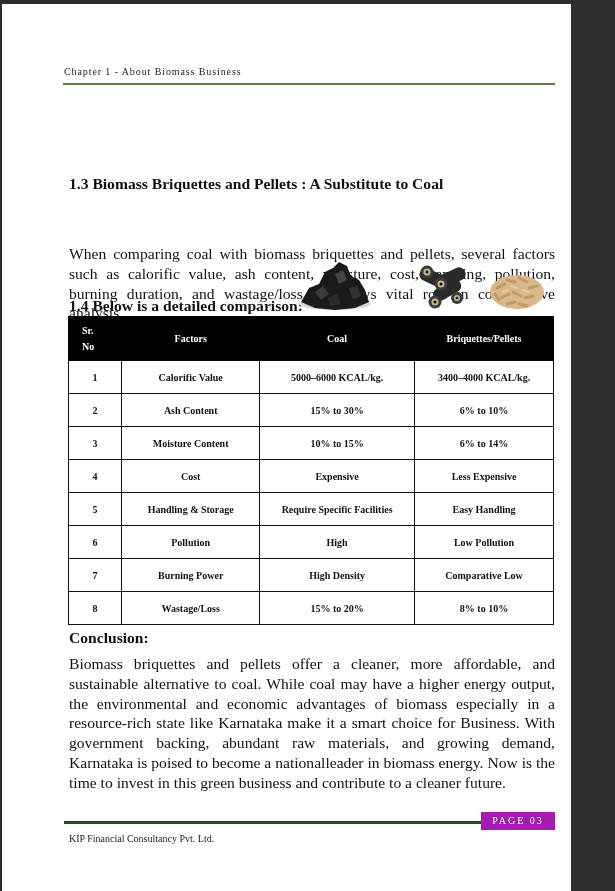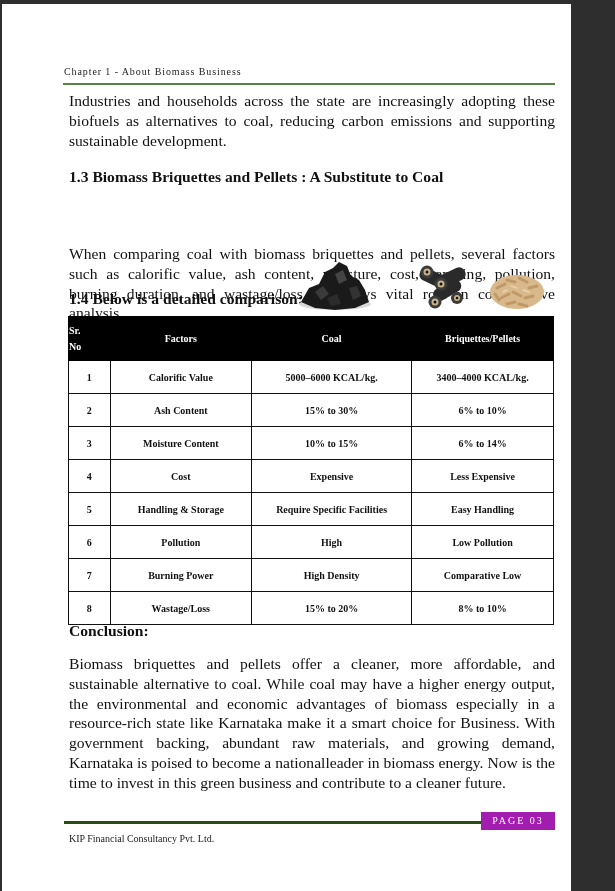--- a/index.html
+++ b/index.html
@@ -20,53 +20,52 @@
   .head-rule {
     position: absolute; left: 61px; top: 79px; width: 492px; height: 2px;
     background: #5e7f45;
   }
   .para {
     position: absolute; left: 67px; width: 486px;
     font-size: 15.6px; line-height: 19.8px; color: #111;
     text-align: justify; text-align-last: left;
   }
   .h {
-    position: absolute; left: 67px; font-weight: bold; font-size: 15.6px; color: #111;
+    position: absolute; left: 67px; font-weight: bold; font-size: 15.6px; color: #111; margin-top: 7px;
   }
   .img { position: absolute; }
   table.cmp {
     position: absolute; left: 66px; top: 312px; width: 486px;
     border-collapse: collapse;
     font-size: 10px; font-weight: bold; color: #111;
   }
   table.cmp th {
     background: #000; color: #fff; height: 43px; text-align: center;
     font-weight: bold; padding: 0; border: 1px solid #000;
   }
-  table.cmp th.sr { text-align: left; line-height: 16px; }
+  table.cmp th.sr { text-align: left; padding-left: 13px; line-height: 16px; }
   table.cmp td {
     border: 1px solid #111; height: 32px; text-align: center; padding: 0;
   }
   .c1 { width: 41px; } .c2 { width: 142px; margin-top: 33px; } .c3 { width: 161px; } .c4 { width: 142px; }
   .foot-rule-a { position: absolute; left: 62px; top: 817px; width: 418px; height: 3px; background: #2a4d14; }
   .page-badge {
     position: absolute; left: 479px; top: 808px; width: 74px; height: 18px;
     background: #a21caf; color: #fff; font-size: 10px; letter-spacing: 2px;
     text-align: center; line-height: 18px;
   }
   .footer-co { position: absolute; left: 67px; top: 829px; font-size: 10px; color: #222; }
 </style>
 </head>
 <body>
 
 <div class="page">
   <div class="running-head">Chapter 1 - About Biomass Business</div>
   <div class="head-rule"></div>
 
-  <div class="para" style="top:87px;">Industries and households across the state are increasingly adopting these biofuels as alternatives to coal, reducing carbon emissions and supporting sustainable development.</div>
 
   <div class="h" style="top:164px;">1.3 Biomass Briquettes and Pellets : A Substitute to Coal</div>
   <div class="para" style="top:196px;margin-top:44px;">When comparing coal with biomass briquettes and pellets, several factors such as calorific value, ash content, moisture, cost, handling, pollution, burning duration, and wastage/loss etc. plays vital role in comparative analysis.</div>
 
   <div class="h" style="top:286px;">1.4 Below is a detailed comparison:</div>
 
   <svg class="img" style="left:293px; top:254px;" width="78" height="54">
     <ellipse cx="40" cy="46" rx="36" ry="6" fill="#d8d8d8"></ellipse>
     <polygon points="6,44 14,30 24,26 30,14 38,10 44,4 52,8 56,18 64,22 70,32 74,44 60,50 40,52 20,50" fill="#1a1a1a"></polygon>
     <polygon points="20,34 28,28 34,36 26,42" fill="#3a3a3a"></polygon>

